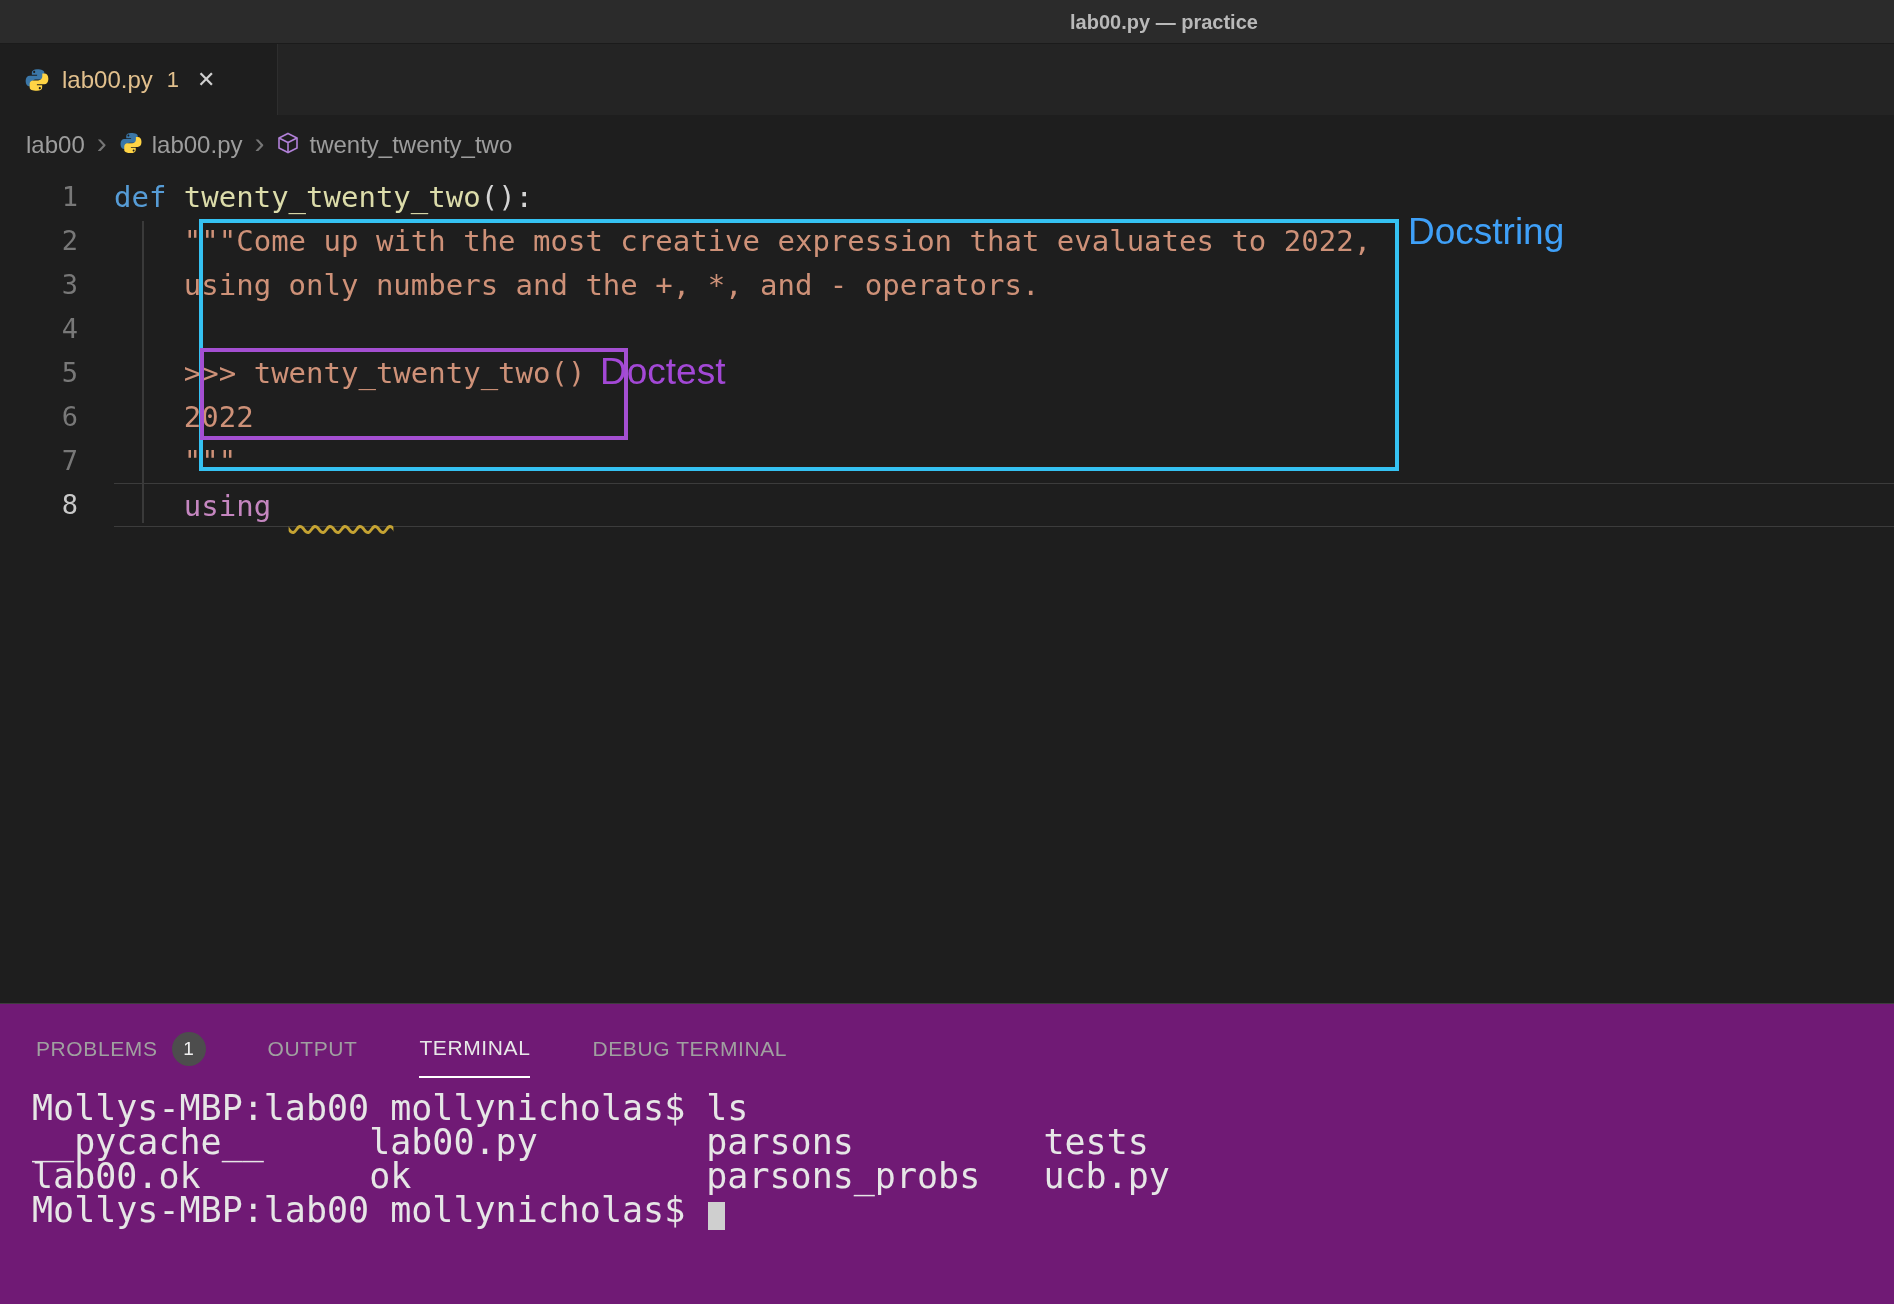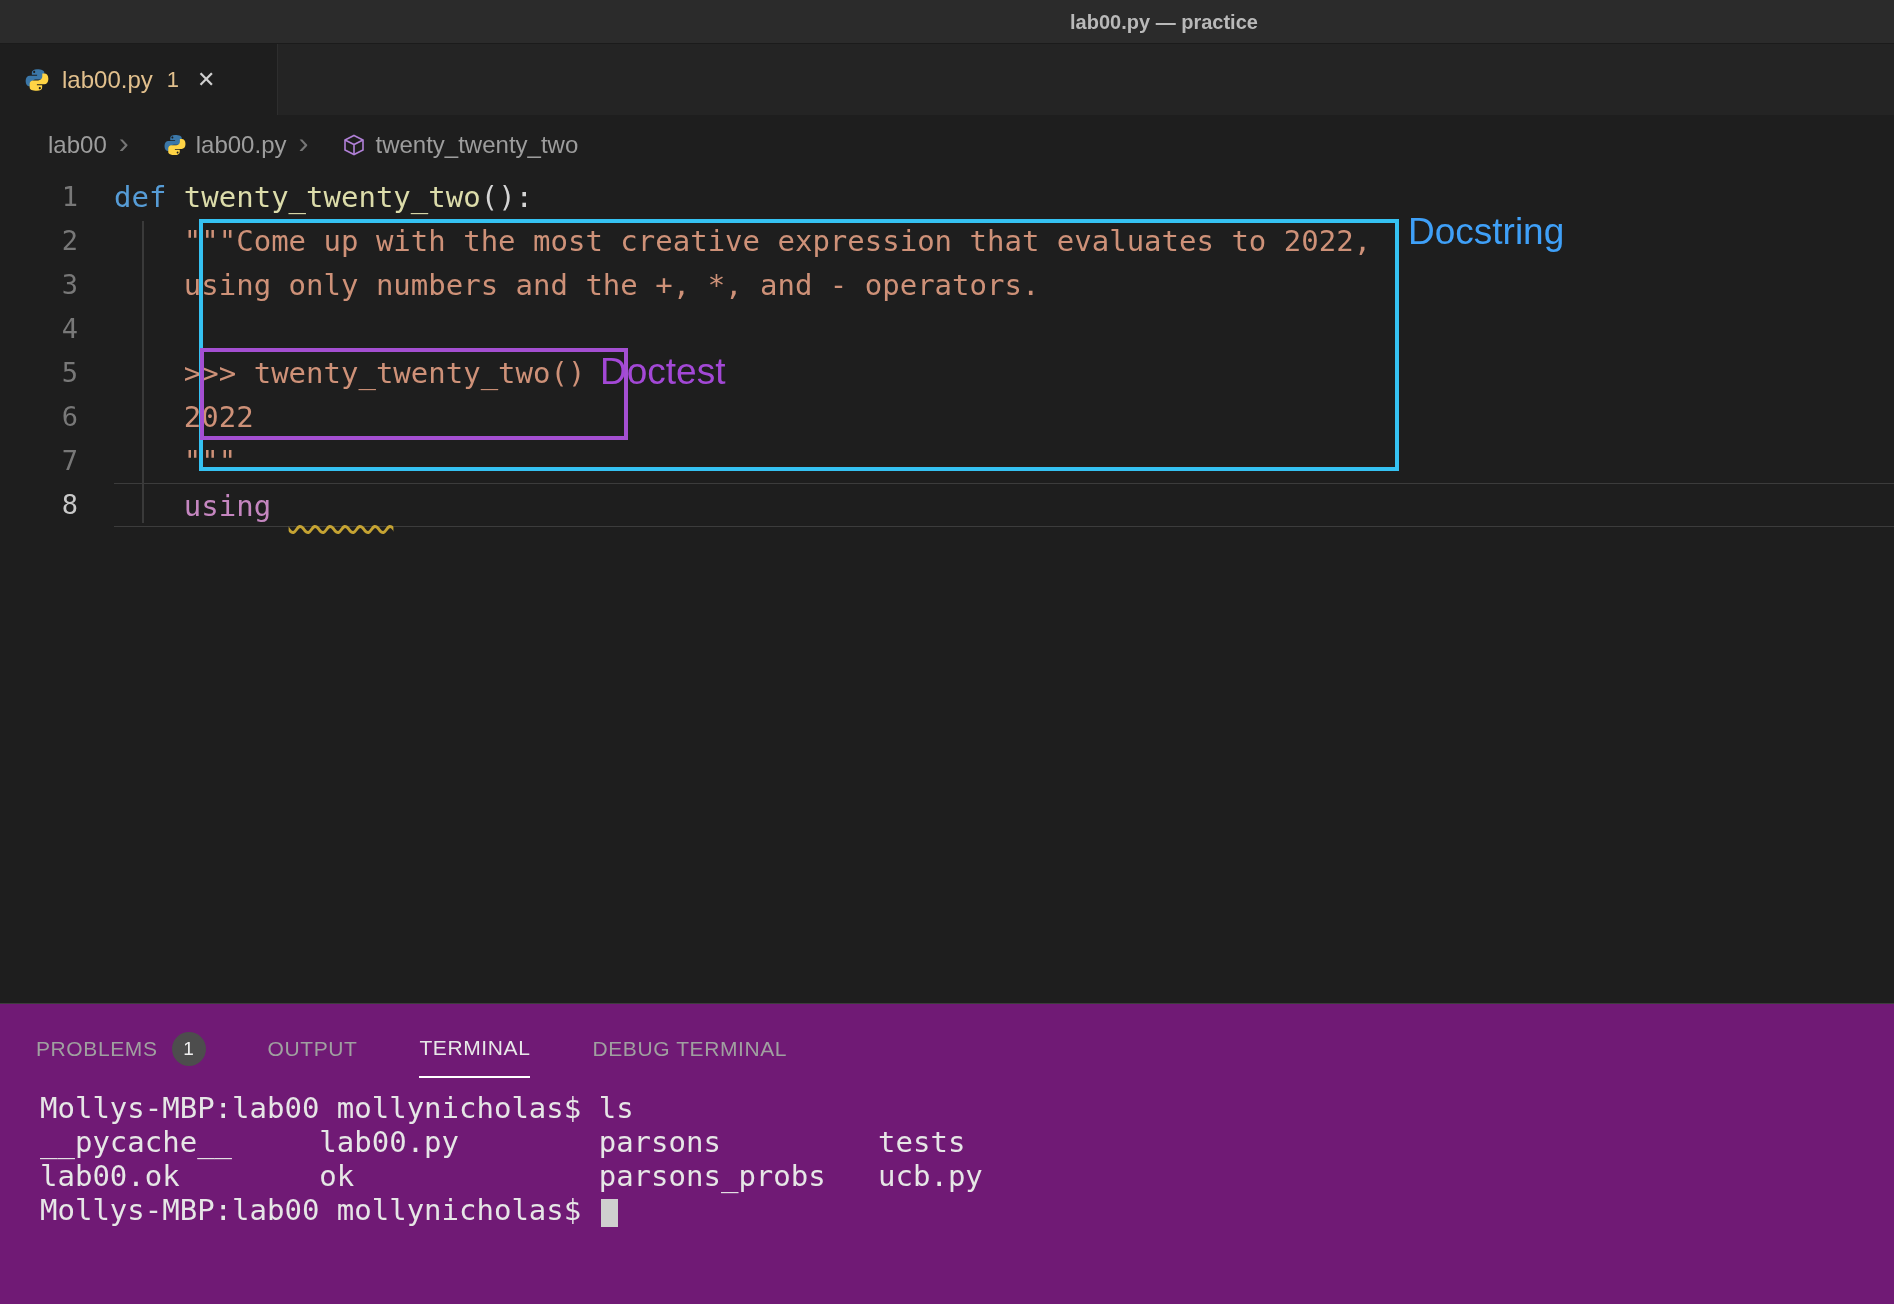--- a/index.html
+++ b/index.html
@@ -15,21 +15,21 @@
   .tabstrip{position:absolute;top:44px;left:0;right:0;height:71px;background:#242424;}
   .tab{position:absolute;left:0;top:0;width:278px;height:71px;background:#1e1e1e;display:flex;align-items:center;padding:0 16px 0 24px;border-right:1px solid #2e2e2e;cursor:pointer;}
   .pyicon{width:26px;height:26px;display:inline-flex;flex:none;margin-right:12px;}
   .pyicon svg,.bc-icon svg{width:100%;height:100%;}
   .tab-label{color:var(--modified-gold);font-size:24px;}
   .tab-badge{color:var(--modified-gold);font-size:22px;margin-left:14px;}
   .tab-close{color:#d0d0d0;font-size:22px;margin-left:18px;cursor:pointer;}
 
   
   .breadcrumb{position:absolute;top:115px;left:0;right:0;height:60px;display:flex;align-items:center;padding-left:26px;color:#9d9d9d;font-size:24px;}
-  .bc-item{display:inline-flex;align-items:center;gap:9px;cursor:pointer;margin-left:22px;}
+  .bc-item{display:inline-flex;align-items:flex-start;gap:9px;cursor:pointer;}
   .bc-sep{color:#767676;font-size:30px;line-height:1;margin:0 12px;transform:translateY(-2px);}
   .bc-icon{display:inline-flex;width:24px;height:24px;flex:none;}
 
   
   .editor{position:absolute;top:175px;left:0;right:0;height:828px;background:#1e1e1e;font-family:"DejaVu Sans Mono","Liberation Mono",monospace;font-size:29px;}
   .code-row{display:flex;height:44px;line-height:44px;}
   .gutter{flex:none;width:78px;text-align:right;color:#787878;font-size:27px;cursor:pointer;}
   .code-text{flex:1;margin-left:36px;white-space:pre;color:#d4d4d4;}
   .code-row.current .gutter{color:#c9c9c9;}
   .code-row.current .code-text{border-top:1px solid #3c3c3c;border-bottom:1px solid #3c3c3c;}
@@ -48,21 +48,21 @@
   .ann-label{position:absolute;font-family:"Liberation Sans",sans-serif;font-size:37px;white-space:nowrap;}
   .docstring-label{left:1408px;top:36px;color:var(--docstring-label);}
   .doctest-label{left:600px;top:176px;color:var(--doctest-label);}
 
   
   .panel{position:absolute;top:1003px;left:0;right:0;bottom:0;background:#701a75;border-top:1px solid #3d3d3d;}
   .panel-tabs{position:absolute;top:0;left:36px;display:flex;gap:62px;padding-top:28px;font-size:21px;letter-spacing:0.6px;color:#a0a0a0;}
   .panel-tab{display:inline-flex;align-items:center;gap:14px;padding-bottom:12px;cursor:pointer;white-space:nowrap;}
   .panel-tab.active{color:#e8e8e8;border-bottom:2px solid #ffffff;}
   .panel-badge{display:inline-flex;align-items:center;justify-content:center;width:34px;height:34px;border-radius:50%;background:#4d4d4d;color:#f0f0f0;font-size:19px;letter-spacing:0;}
-  .terminal{position:absolute;left:40px;top:87px;right:0;font-family:"DejaVu Sans Mono","Liberation Mono",monospace;font-size:29px;line-height:34px;color:#e6e6e6;white-space:pre;}
+  .terminal{position:absolute;left:32px;top:87px;right:0;font-family:"DejaVu Sans Mono","Liberation Mono",monospace;font-size:35px;line-height:34px;color:#e6e6e6;white-space:pre;}
   .cursor{display:inline-block;width:17px;height:28px;background:#cfcfcf;vertical-align:text-bottom;margin-left:2px;}
 </style>
 </head>
 <body>
 
 <div class="window">
 
   <div class="titlebar">
     <span class="title">lab00.py — practice</span>
   </div>

